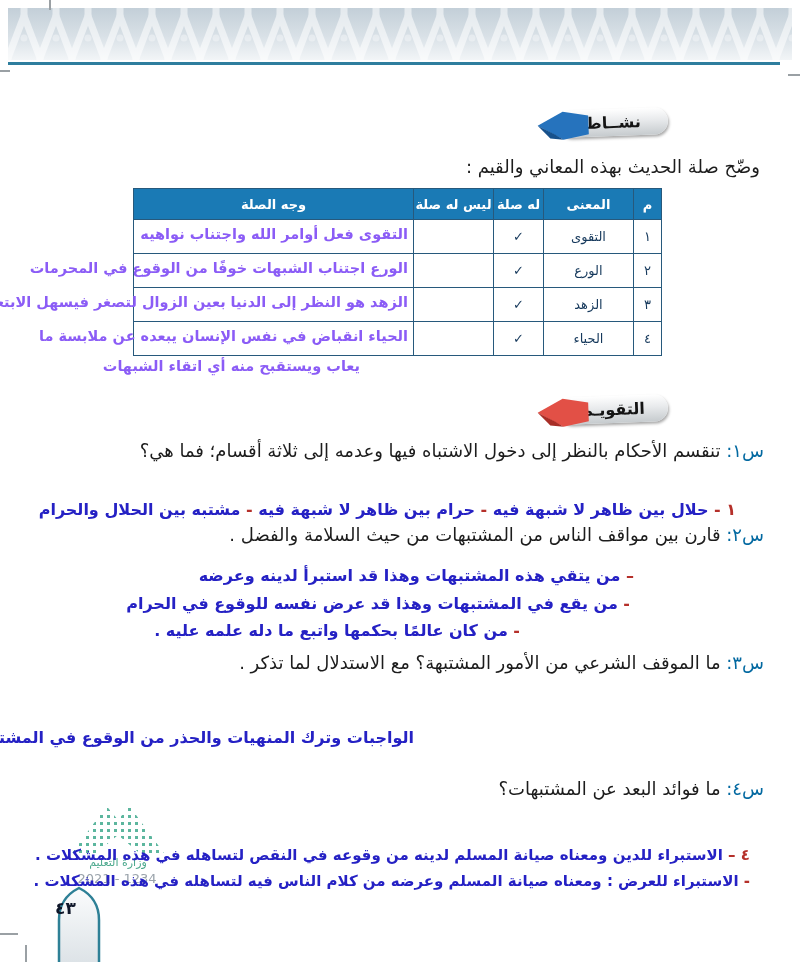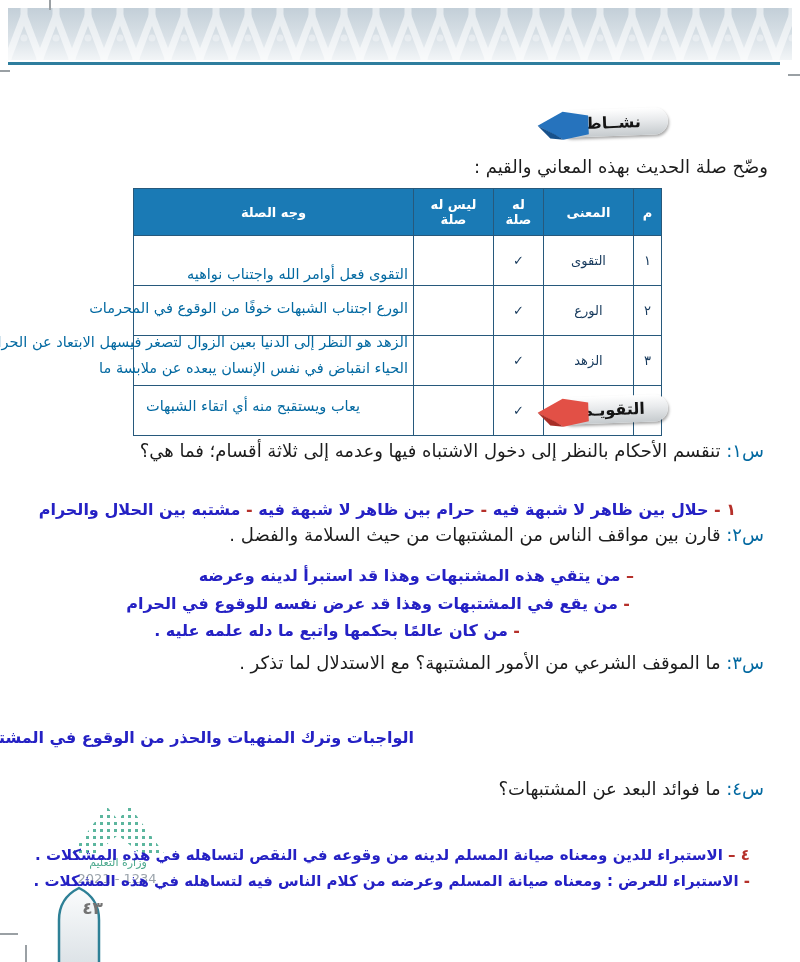--- a/index.html
+++ b/index.html
@@ -14,46 +14,46 @@
   
   .label-pill{position:absolute;width:110px;height:27px;border-radius:14px;
      background:linear-gradient(180deg,#ffffff 0%,#e8eaec 45%,#c6cbce 100%);
      box-shadow:1px 2px 3px rgba(0,0,0,.35);
      display:flex;align-items:center;justify-content:center;
      font-weight:bold;font-size:16px;color:#141414;transform:rotate(-2deg);}
   .label-pill .ribbon{position:absolute;right:auto;left:-24px;top:-1px;width:58px;height:32px;}
   
   table.rel{position:absolute;top:188px;left:133px;width:528px;border-collapse:collapse;
      table-layout:fixed;background:#ffffff;}
-  table.rel th,table.rel td{border:1.5px solid #27597c;padding:8px;text-align:center;vertical-align:middle;}
+  table.rel th,table.rel td{border:1.5px solid #27597c;padding:0;text-align:center;vertical-align:middle;}
   table.rel th{background:#1a7ab5;color:#ffffff;font-size:13px;font-weight:bold;height:30px;}
   table.rel td{height:33px;font-size:13px;color:#16395c;}
   td.chk{color:#2823c8;font-size:17px;font-weight:bold;}
   
-  .tblans{position:absolute;white-space:nowrap;direction:rtl;font-weight:normal;
-     font-size:14.5px;color:#0369a1;z-index:5;margin-top:40px;}
+  .tblans{position:absolute;white-space:nowrap;direction:rtl;font-weight:bold;
+     font-size:14.5px;color:#8b5cf6;z-index:5;}
   
   .q{position:absolute;white-space:nowrap;direction:rtl;font-size:18px;color:#1c1c1c;}
   .qnum{color:#0369a1;}
   .ans{position:absolute;white-space:nowrap;direction:rtl;font-weight:bold;
      font-size:16px;color:#2521c4;}
   .ans .red{color:#b5302a;}
   .small{font-size:15px;}
   
   .wm-dots{position:absolute;left:70px;top:806px;width:96px;height:50px;opacity:.85;
      background-image:radial-gradient(circle,#3fa98d 1.6px,transparent 2px);
      background-size:7px 7px;
      clip-path:polygon(0% 100%,38% 0%,50% 28%,62% 0%,100% 100%,76% 100%,50% 58%,24% 100%);}
   .wm-text{position:absolute;left:70px;top:856px;width:96px;text-align:center;
      font-size:11px;font-weight:normal;color:#4aa88c;direction:rtl;}
   .wm-year{position:absolute;left:62px;top:871px;width:110px;text-align:center;
      font-size:13px;color:#9aa3ab;direction:ltr;}
   .dome{position:absolute;left:55px;top:886px;width:48px;height:76px;}
-  .dome-num{position:absolute;left:55px;top:898px;width:48px;text-align:right;
-     font-size:17px;font-weight:bold;color:#737373;z-index:6;}
+  .dome-num{position:absolute;left:55px;top:898px;width:48px;text-align:left;
+     font-size:17px;font-weight:bold;color:#0f172a;z-index:6;}
 </style>
 </head>
 <body>
 
 <div class="page">
 
   <div class="band">
     <svg preserveAspectRatio="none">
       <defs>
         <linearGradient id="bandg" x1="0" y1="0" x2="0" y2="1">
@@ -85,21 +85,21 @@
   <div class="mark" style="left:25px;top:945px;width:2px;height:17px;"></div>
 
   <div class="label-pill" style="top:109px;right:132px;">
     <svg class="ribbon" viewBox="0 0 60 34">
       <path d="M3,16 L30,2 L57,7 L57,27 L30,32 Z" fill="#2673bd"></path>
       <path d="M3,16 L21,26 L30,32 L16,30 Z" fill="#17518b"></path>
     </svg>
     <span>نشــاط</span>
   </div>
 
-  <div class="q" style="top:156px;right:32px;">
+  <div class="q" style="top:156px;right:40px;">
     <span>وضّح صلة الحديث بهذه المعاني والقيم :</span>
   </div>
 
   <table class="rel" dir="rtl">
     <colgroup>
       <col style="width:28px">
         <col style="width:90px">
         <col style="width:50px">
         <col style="width:80px">
         <col style="width:280px">
@@ -139,21 +139,21 @@
       <td class="chk">✓</td>
       <td></td>
       <td></td>
     </tr>
   </tbody>
     </table>
 
   <div class="tblans" style="top:226px;right:392px;">التقوى فعل أوامر الله واجتناب نواهيه</div>
   <div class="tblans" style="top:260px;right:392px;">الورع اجتناب الشبهات خوفًا من الوقوع في المحرمات</div>
   <div class="tblans" style="top:294px;right:392px;">الزهد هو النظر إلى الدنيا بعين الزوال لتصغر فيسهل الابتعاد عن الحرام</div>
-  <div class="tblans" style="top:320px;right:392px;">الحياء انقباض في نفس الإنسان يبعده عن ملابسة ما</div>
+  <div class="tblans" style="top:328px;right:392px;">الحياء انقباض في نفس الإنسان يبعده عن ملابسة ما</div>
   <div class="tblans" style="top:358px;right:440px;">يعاب ويستقبح منه أي اتقاء الشبهات</div>
 
   <div class="label-pill" style="top:396px;right:132px;">
     <svg class="ribbon" viewBox="0 0 60 34">
       <path d="M3,16 L30,2 L57,7 L57,27 L30,32 Z" fill="#e25046"></path>
       <path d="M3,16 L21,26 L30,32 L16,30 Z" fill="#a82e27"></path>
     </svg>
     <span>التقويـم</span>
   </div>
 

